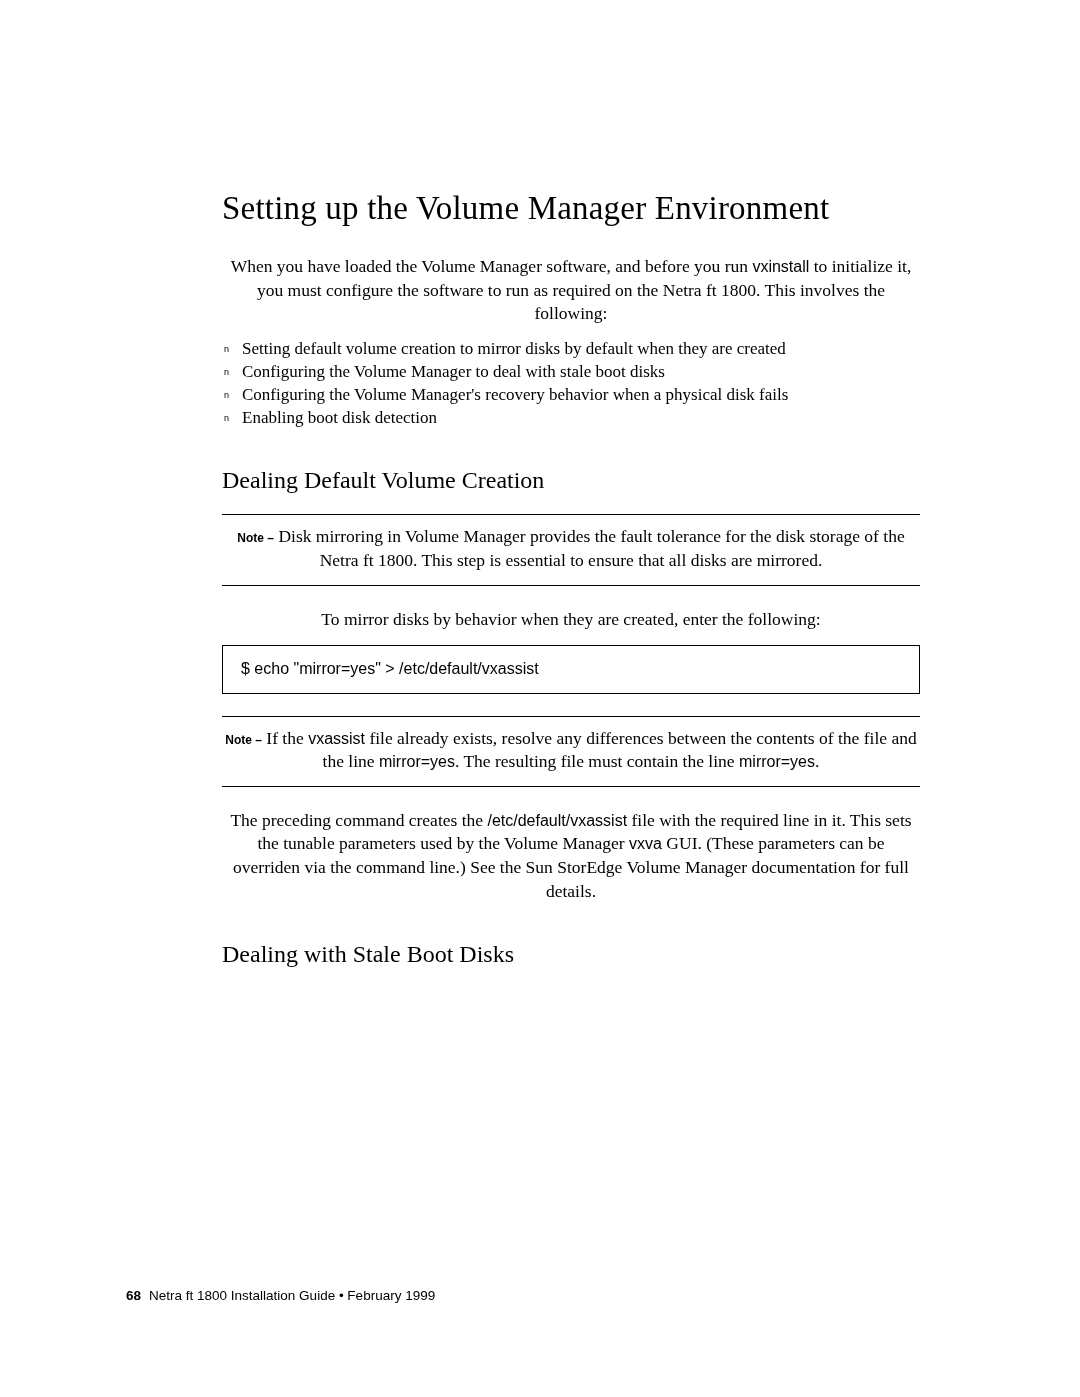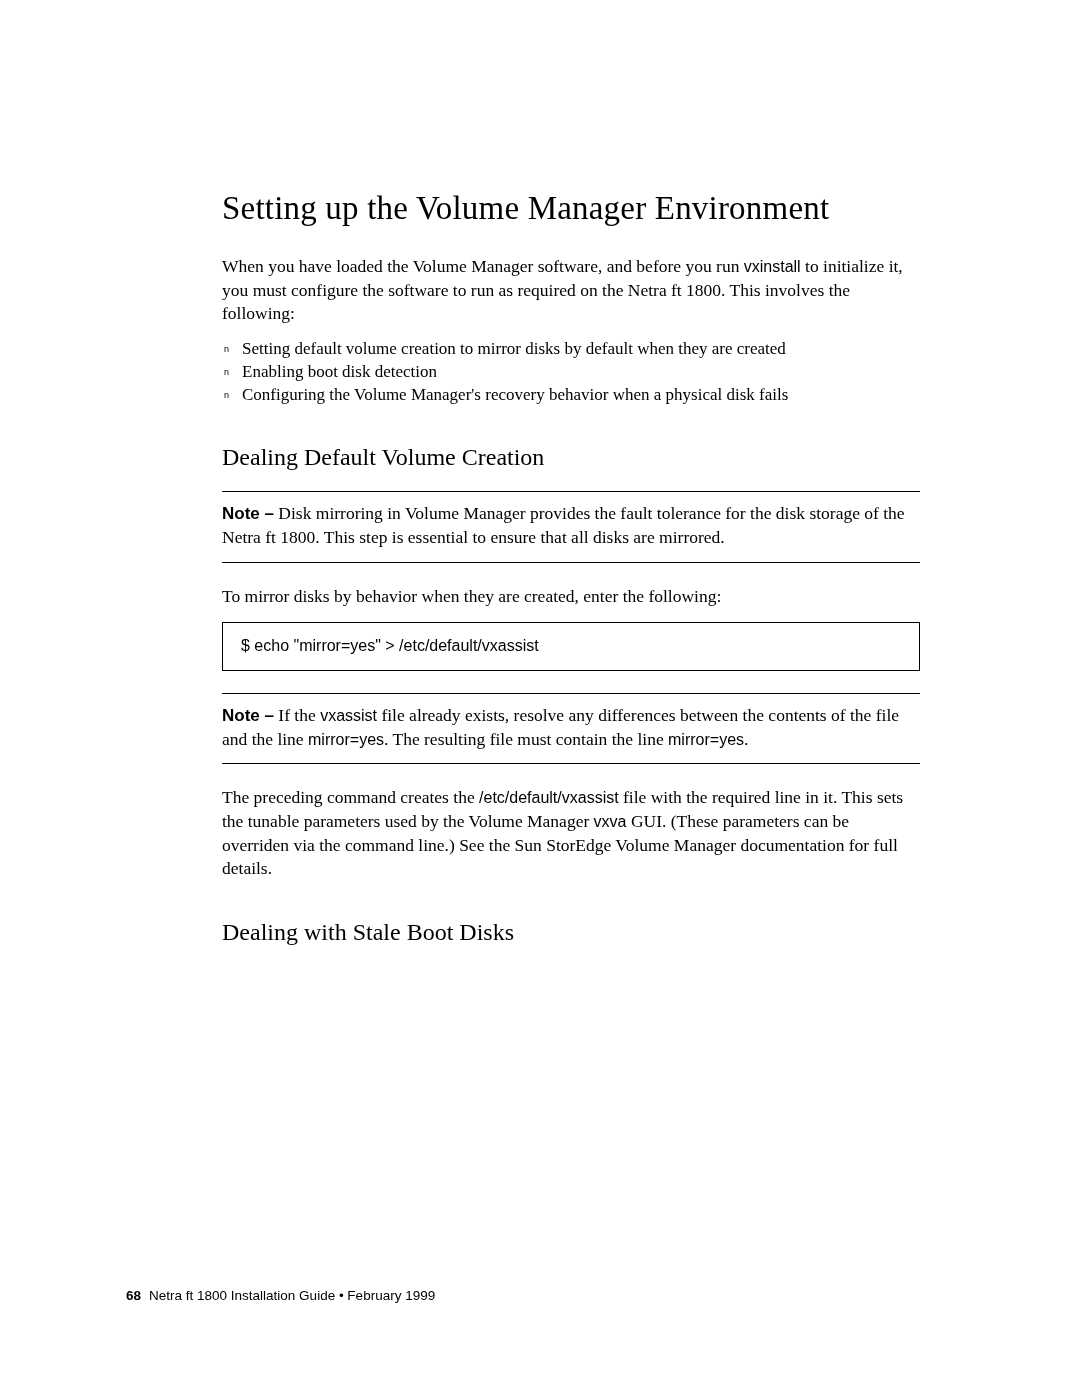--- a/index.html
+++ b/index.html
@@ -21,20 +21,21 @@
   h1.main-title {
     font-size: 33px;
     font-weight: normal;
     margin: 0 0 28px 0;
     letter-spacing: 0.2px;
   }
   p {
     font-size: 17.5px;
     line-height: 1.35;
     margin: 0 0 10px 0;
+    text-align: center;
   }
   .intro-para {
     margin-bottom: 12px;
   }
   .mono {
     font-family: Helvetica, Arial, sans-serif;
     font-size: 16px;
   }
   ul.bullet-list {
     list-style: none;
@@ -66,21 +67,21 @@
     border-bottom: 1.5px solid #000;
     padding: 10px 0 12px 0;
     margin: 14px 0 22px 0;
   }
   .note-block p {
     margin: 0;
   }
   .note-label {
     font-family: Helvetica, Arial, sans-serif;
     font-weight: bold;
-    font-size: 17px;
+    font-size: 12px;
   }
   .code-box {
     border: 1px solid #000;
     padding: 12px 18px;
     margin: 14px 0 22px 0;
     font-family: Helvetica, Arial, sans-serif;
     font-size: 16px;
     line-height: 1.4;
     white-space: pre;
   }
@@ -103,22 +104,23 @@
 
   <h1 class="main-title">Setting up the Volume Manager Environment</h1>
 
   <p class="intro-para">
     <span>When you have loaded the Volume Manager software, and before you run</span>
     <span class="mono">vxinstall</span><span> to initialize it, you must configure the software to run as required on the Netra ft 1800. This involves the following:</span>
   </p>
 
   <ul class="bullet-list">
     <li>Setting default volume creation to mirror disks by default when they are created</li>
+    <li>Configuring the Volume Manager to deal with stale boot disks</li>
+    <li>Configuring the Volume Manager's recovery behavior when a physical disk fails</li>
     <li>Enabling boot disk detection</li>
-    <li>Configuring the Volume Manager's recovery behavior when a physical disk fails</li>
   </ul>
 
   <h2 class="subheading">Dealing Default Volume Creation</h2>
 
   <div class="note-block">
     <p>
       <span class="note-label">Note –</span><span> Disk mirroring in Volume Manager provides the fault tolerance for the disk storage of the Netra ft 1800. This step is essential to ensure that all disks are mirrored.</span>
     </p>
   </div>
 

